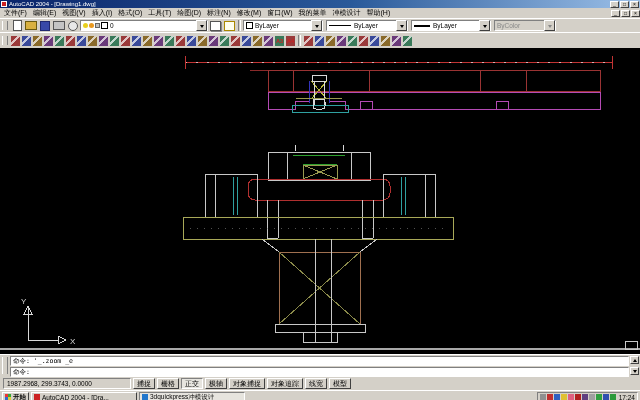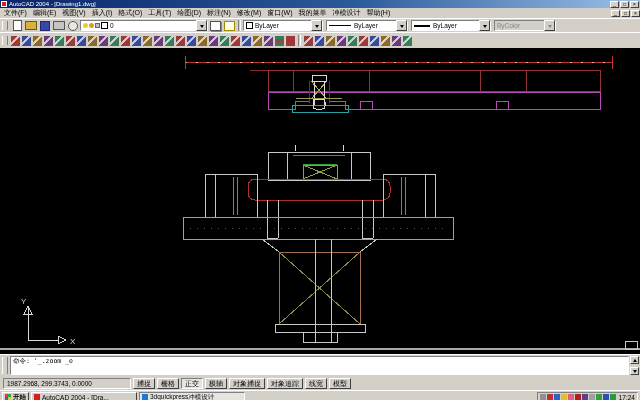--- a/index.html
+++ b/index.html
@@ -337,20 +337,21 @@
         <text x="21" y="256" font-size="8" fill="#d8d8d8" stroke="none" font-family="Liberation Sans, sans-serif">Y</text>
         <text x="70" y="296" font-size="8" fill="#d8d8d8" stroke="none" font-family="Liberation Sans, sans-serif">X</text>
       </g>
     </svg>
   </div>
 
   <div class="cmd">
     <div class="cmd-grip"></div>
     <div class="cmd-box">
       <div class="cmd-line">命令: '_.zoom _e</div>
+      <div class="cmd-line">命令:</div>
     </div>
     <div class="cmd-scroll">
       <div class="sbtn">
           <i class="tri-up"></i>
         </div>
       <div class="sbtn">
           <i class="tri-dn"></i>
         </div>
     </div>
   </div>

